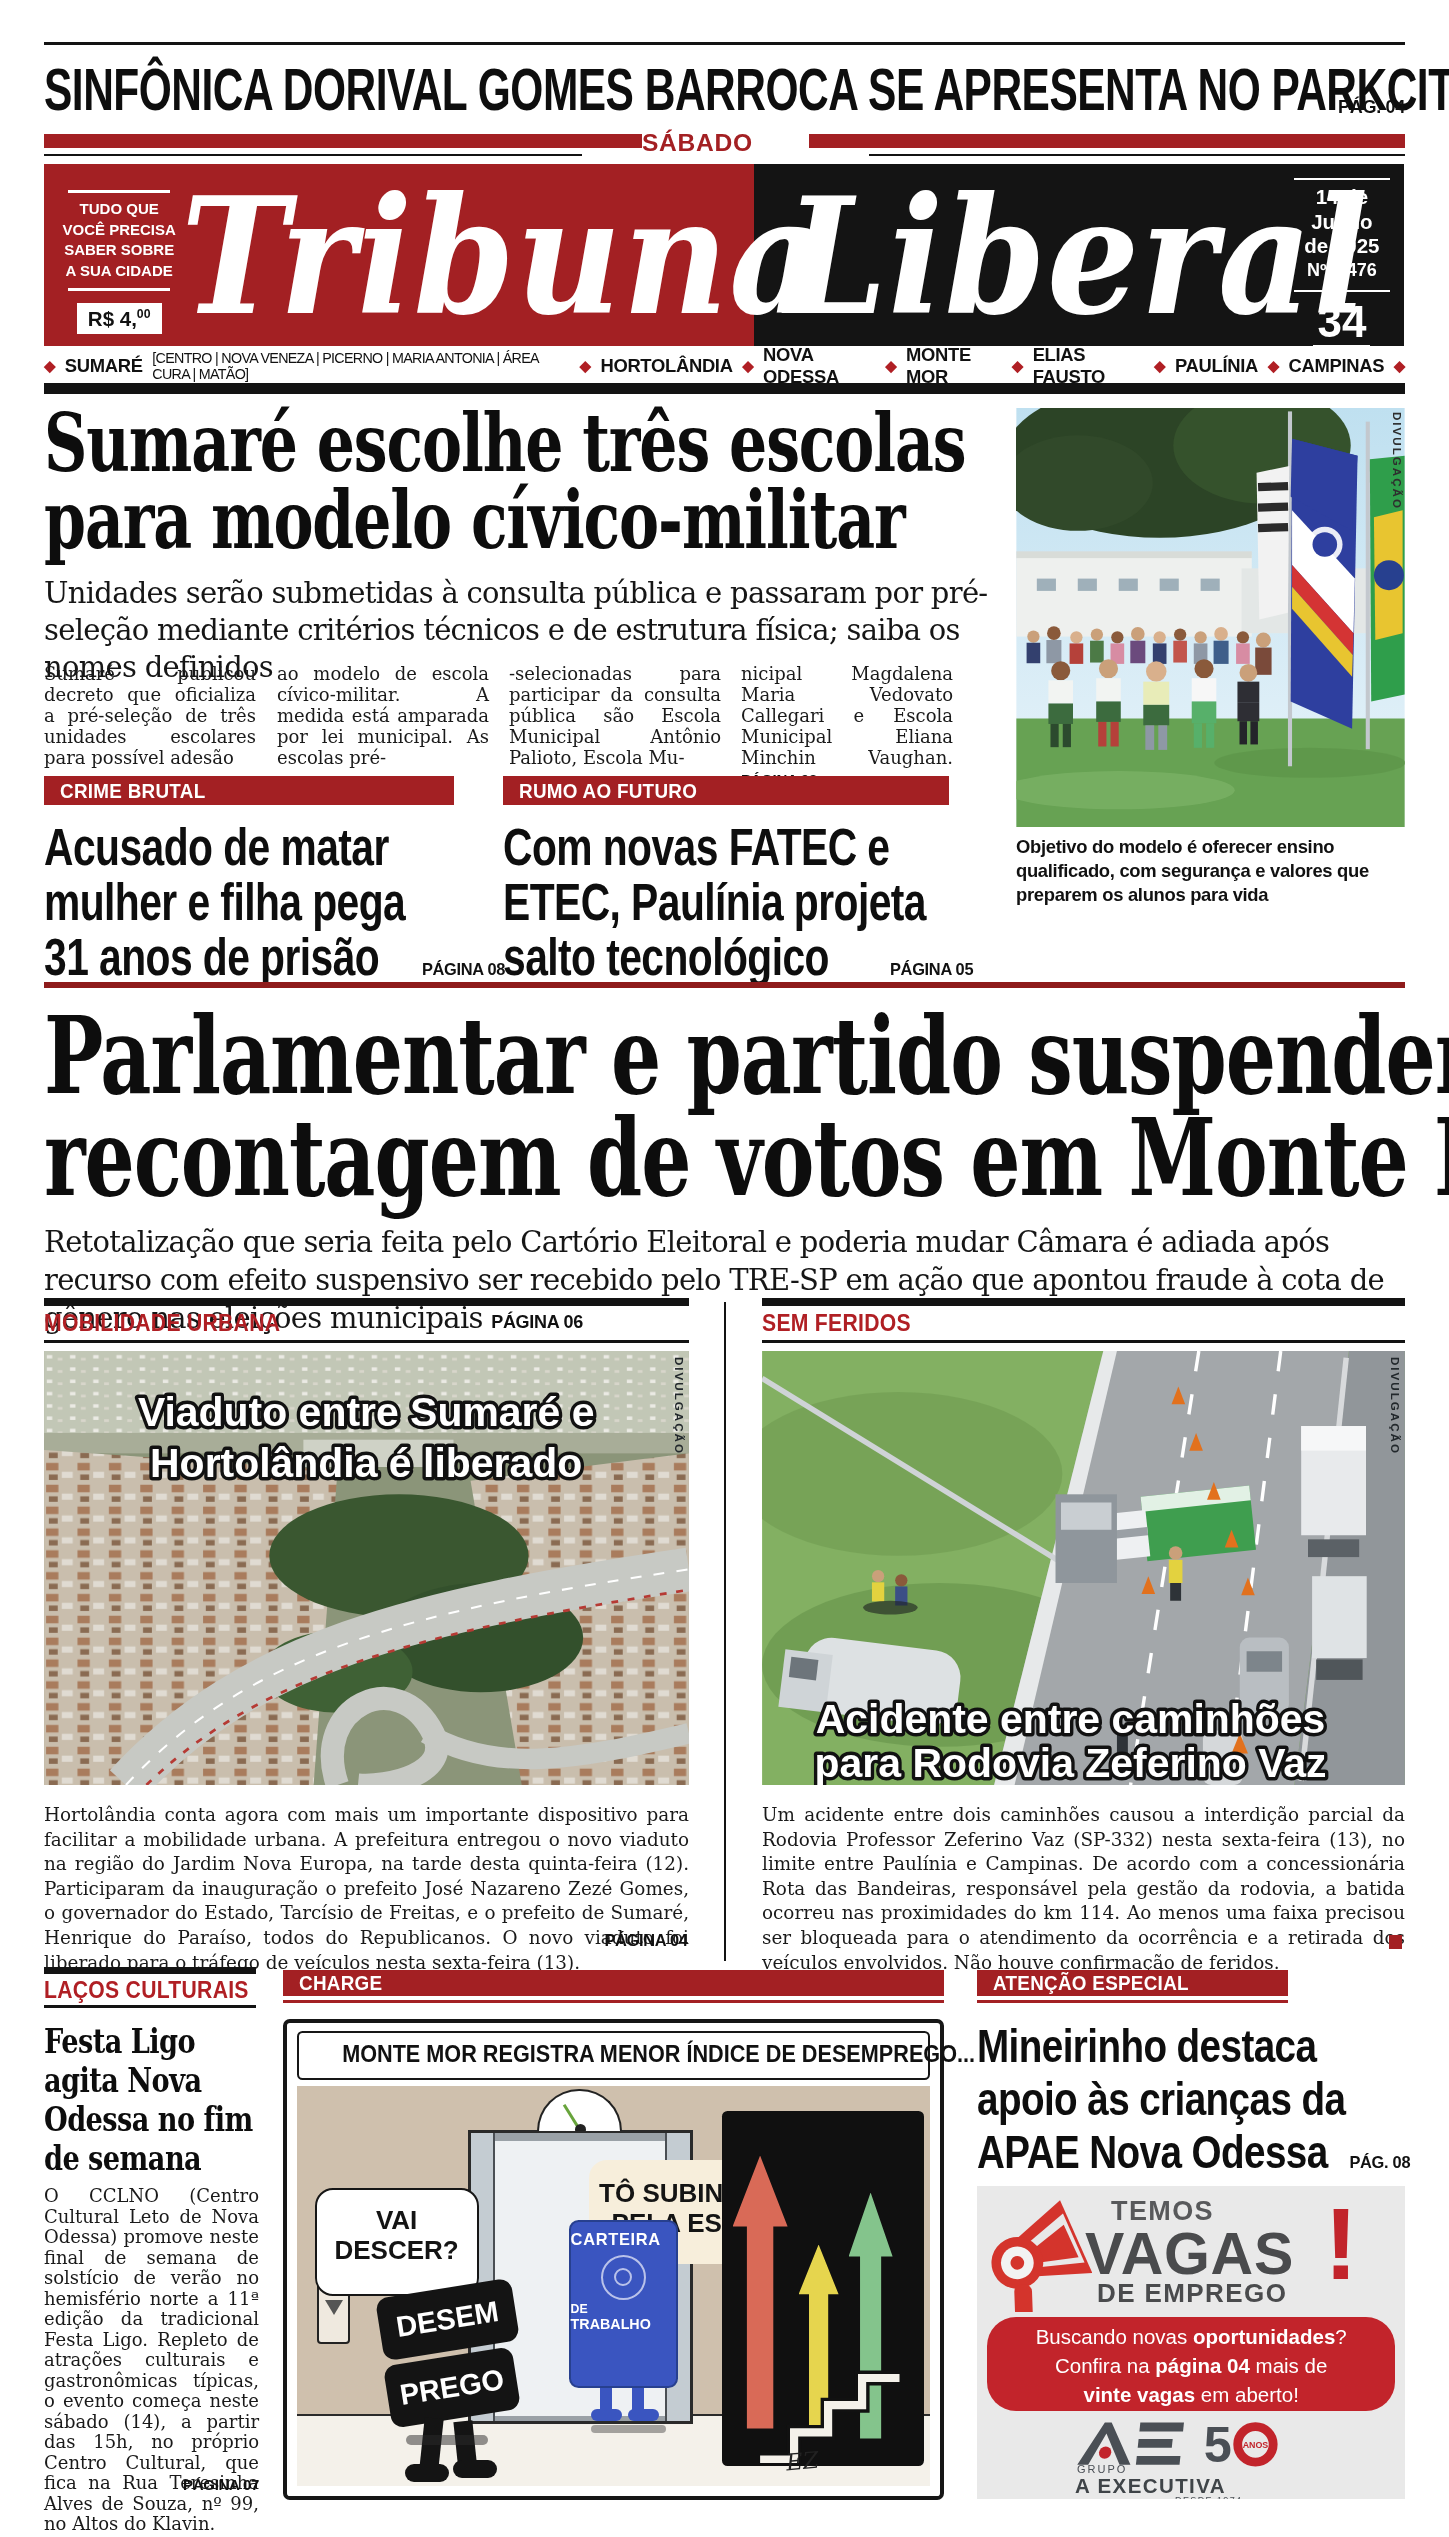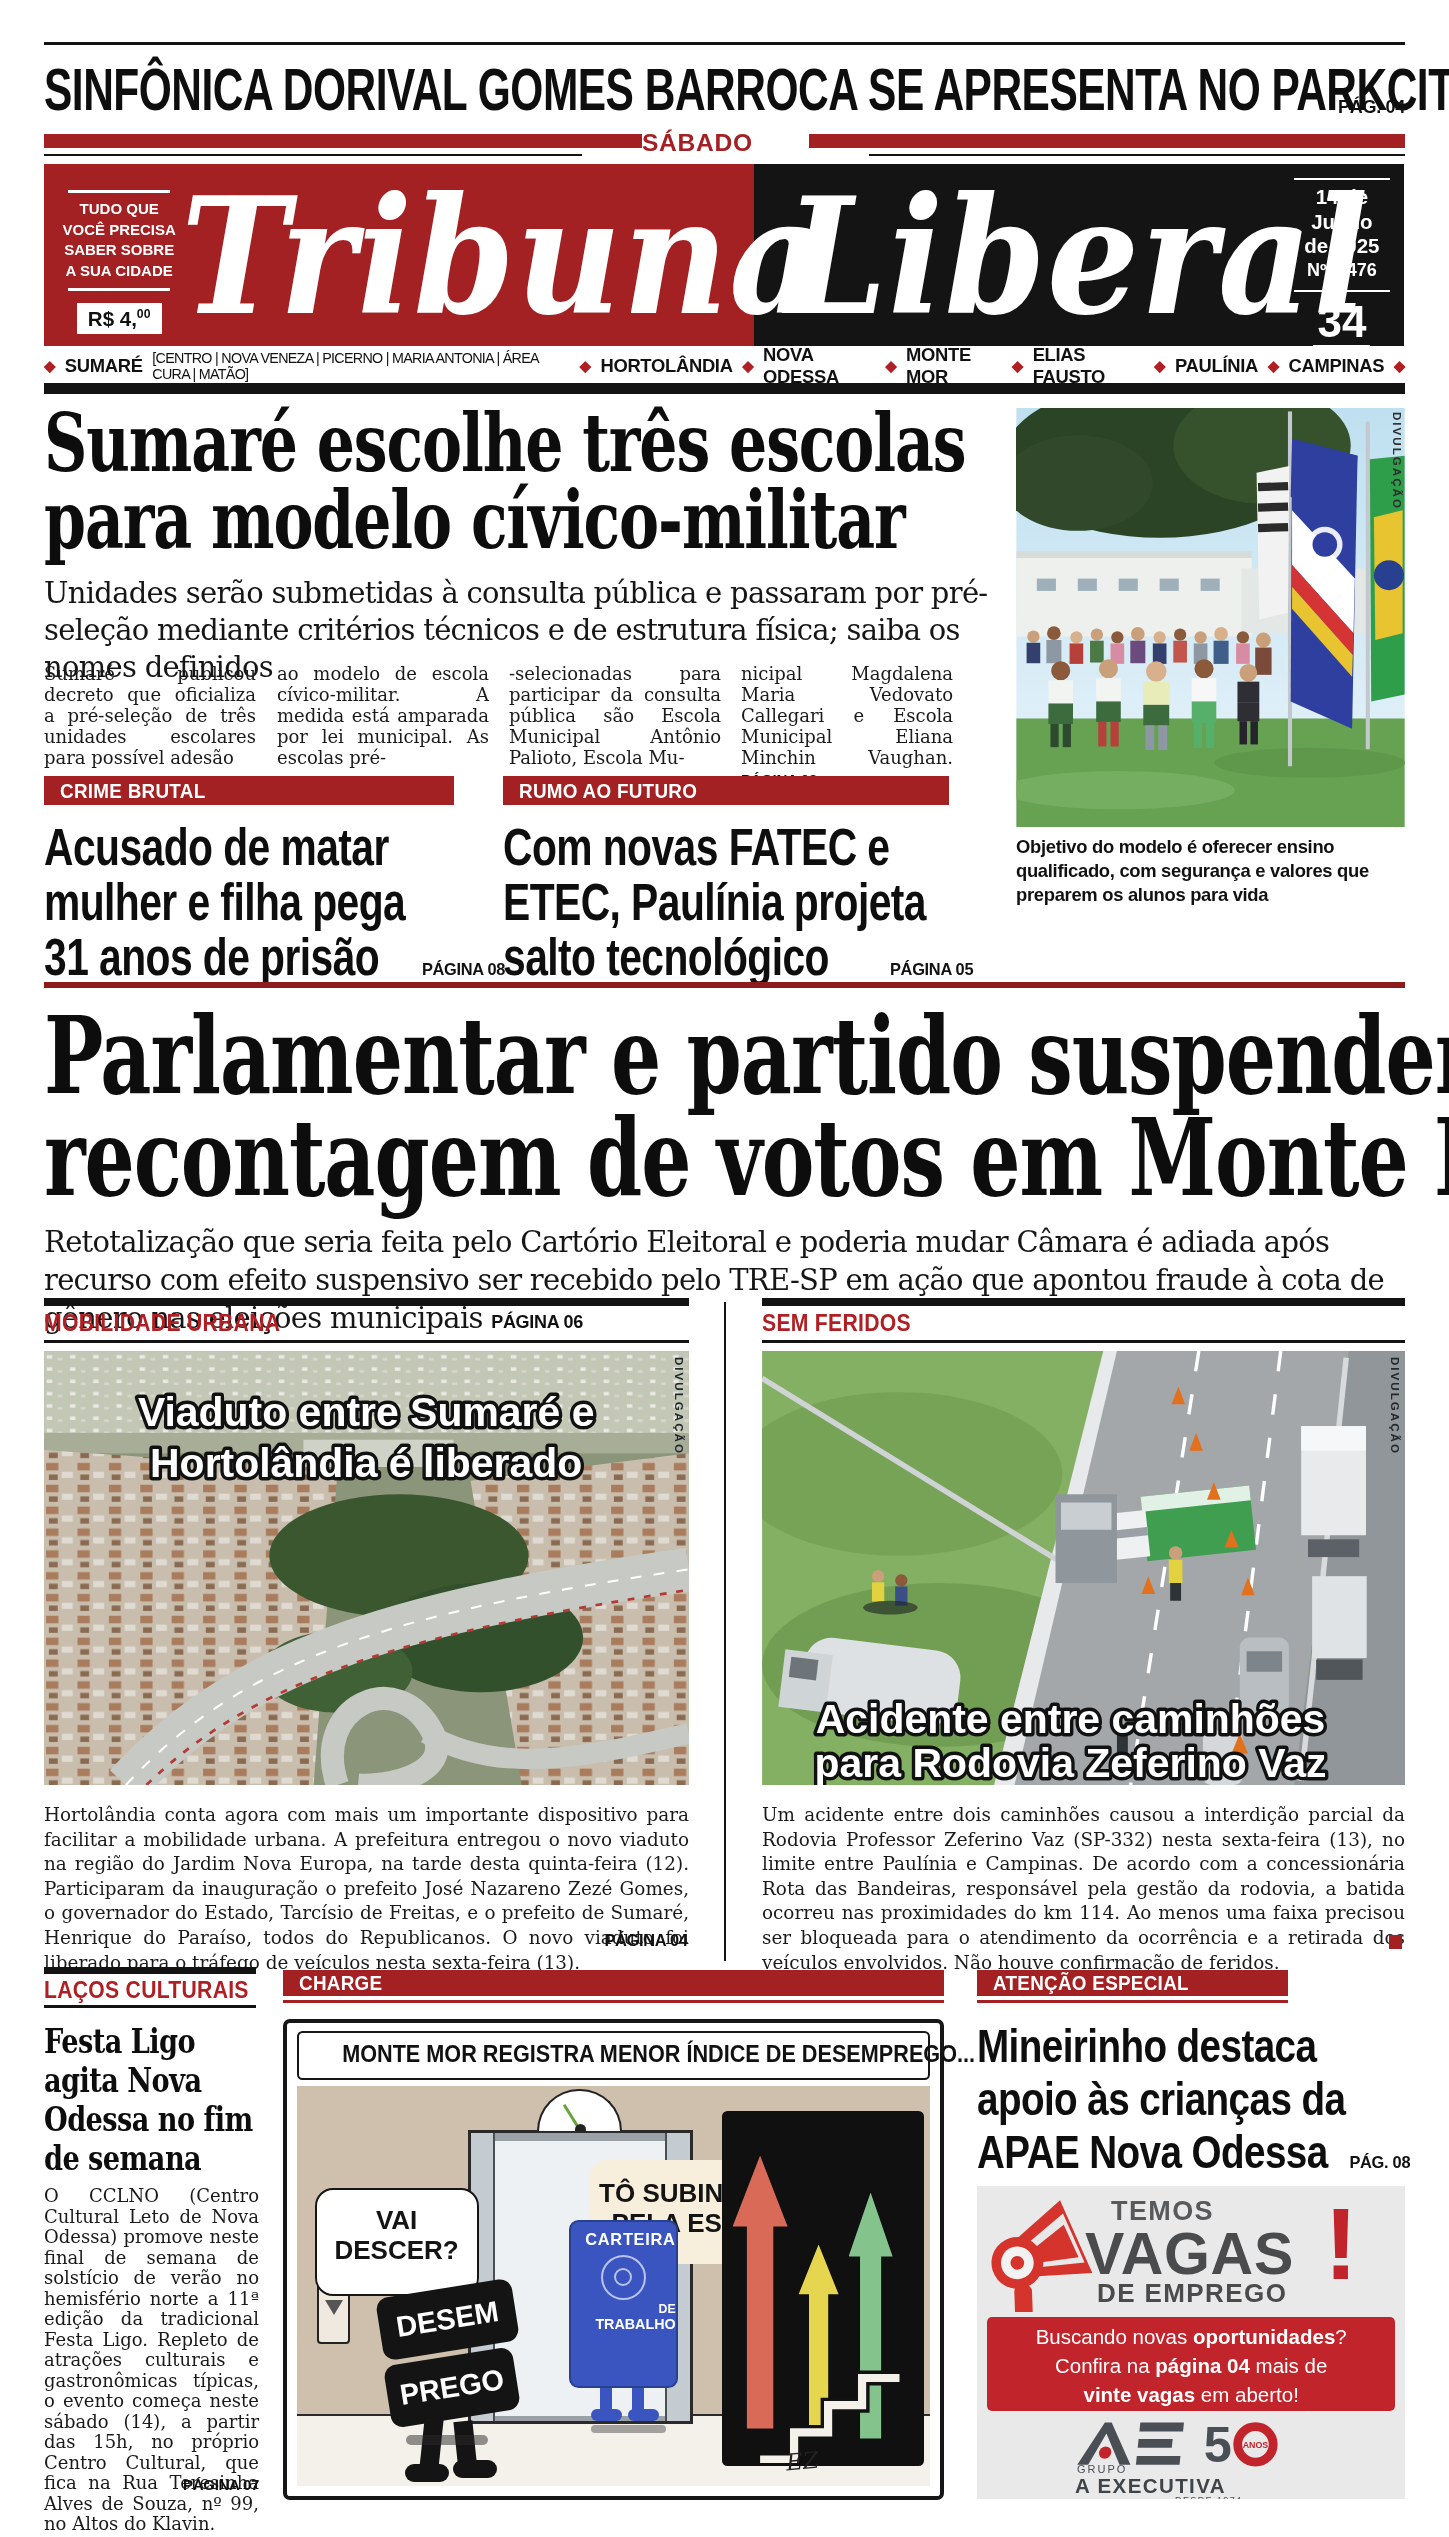--- a/index.html
+++ b/index.html
@@ -442,21 +442,21 @@
       <div class="abs" style="left:77px; top:202px; width:157px; height:198px;">
         <div class="abs white b" style="left:5.5px; top:0; width:137px; height:63px; background:#141414; border-radius:12.3px; transform:rotate(-9deg); text-align:center; font-size:29px; line-height:63px;"><span>DESEM</span></div>
         <div class="abs white b" style="left:13.7px; top:68px; width:130px; height:63px; background:#141414; border-radius:12.3px; transform:rotate(-9deg); text-align:center; font-size:29px; line-height:63px;"><span>PREGO</span></div>
         <div class="abs" style="left:48px; top:130px; width:19px; height:52px; background:#141414; transform:rotate(6deg);"></div>
         <div class="abs" style="left:82px; top:133px; width:19px; height:51px; background:#141414; transform:rotate(-6deg);"></div>
         <div class="abs" style="left:31px; top:176px; width:44px; height:18px; background:#141414; border-radius:9.6px;"></div>
         <div class="abs" style="left:79px; top:172px; width:44px; height:18px; background:#141414; border-radius:9.6px;"></div>
       </div>
 
       <div class="abs" style="left:272px; top:134px; width:109px; height:205px;">
-        <div class="abs white" style="left:0; top:0; width:109px; height:168px; background:#3a55c0; border:2px solid #27408f; border-radius:9.6px; text-align:right;">
+        <div class="abs white" style="left:0; top:0; width:109px; height:168px; background:#3a55c0; border:2px solid #27408f; border-radius:9.6px; text-align:left;">
           <div class="b" style="font-size:16.4px; margin-top:8.2px; letter-spacing:0.7px;">CARTEIRA</div>
           <div style="width:45px; height:45px; border:2px solid #b9c2ea; border-radius:50%; margin:5.5px auto 2.7px;">
             <div style="width:18px; height:18px; border:2px solid #b9c2ea; border-radius:50%; margin:11px auto;"></div>
           </div>
           <div class="b" style="font-size:12.3px;">DE</div>
           <div class="b" style="font-size:14.3px;">TRABALHO</div>
         </div>
         <div class="abs" style="left:31px; top:168px; width:12.3px; height:23px; background:#3a55c0;"></div>
         <div class="abs" style="left:63px; top:168px; width:12.3px; height:23px; background:#3a55c0;"></div>
         <div class="abs" style="left:22px; top:189px; width:31px; height:12.3px; background:#3a55c0; border-radius:6.8px;"></div>
@@ -498,21 +498,21 @@
         <circle cx="52" cy="92" r="24" fill="#f2f2f2"></circle>
         <circle cx="52" cy="92" r="10" fill="#d4342c"></circle>
         <rect x="30" y="124" width="26" height="50" rx="10" fill="#d4342c" transform="rotate(16 43 149)"></rect>
       </g>
     </svg>
     <div class="abs b" style="left:134px; top:9.6px; font-size:27px; color:#58595b; letter-spacing:1.4px;">TEMOS</div>
     <div class="abs b" style="left:108px; top:34px; font-size:59px; color:#4a4b4d; letter-spacing:0.7px;">VAGAS</div>
     <div class="abs b" style="left:120px; top:92px; font-size:26px; color:#4a4b4d; letter-spacing:1.4px;">DE EMPREGO</div>
     <div class="abs b" style="left:347px; top:0px; font-size:102px; color:var(--ad_red,#c2242b);">!</div>
 
-    <div class="abs white" style="left:10.2px; top:131px; width:408px; height:94px; background:var(--ad_red,#c2242b); border-radius:5px; text-align:center; font-size:20.5px; line-height:29px; padding-top:4.8px;">
+    <div class="abs white" style="left:10.2px; top:131px; width:408px; height:94px; background:var(--ad_red,#c2242b); border-radius:29px; text-align:center; font-size:20.5px; line-height:29px; padding-top:4.8px;">
       <div><span>Buscando novas </span><span class="b">oportunidades</span><span>?</span></div>
       <div><span>Confira na </span><span class="b">página 04</span><span> mais de</span></div>
       <div><span class="b">vinte vagas</span><span> em aberto!</span></div>
     </div>
 
     <svg class="abs" style="left:93px; top:231px;" width="225" height="52" viewBox="0 0 330 76">
       <g transform="skewX(-6)">
         <polygon points="18,70 52,8 62,8 96,70 80,70 56,24 34,70" fill="#4a4f55"></polygon>
         <circle cx="57" cy="52" r="9" fill="#c2242b"></circle>
         <rect x="104" y="8" width="64" height="13" fill="#4a4f55"></rect>

